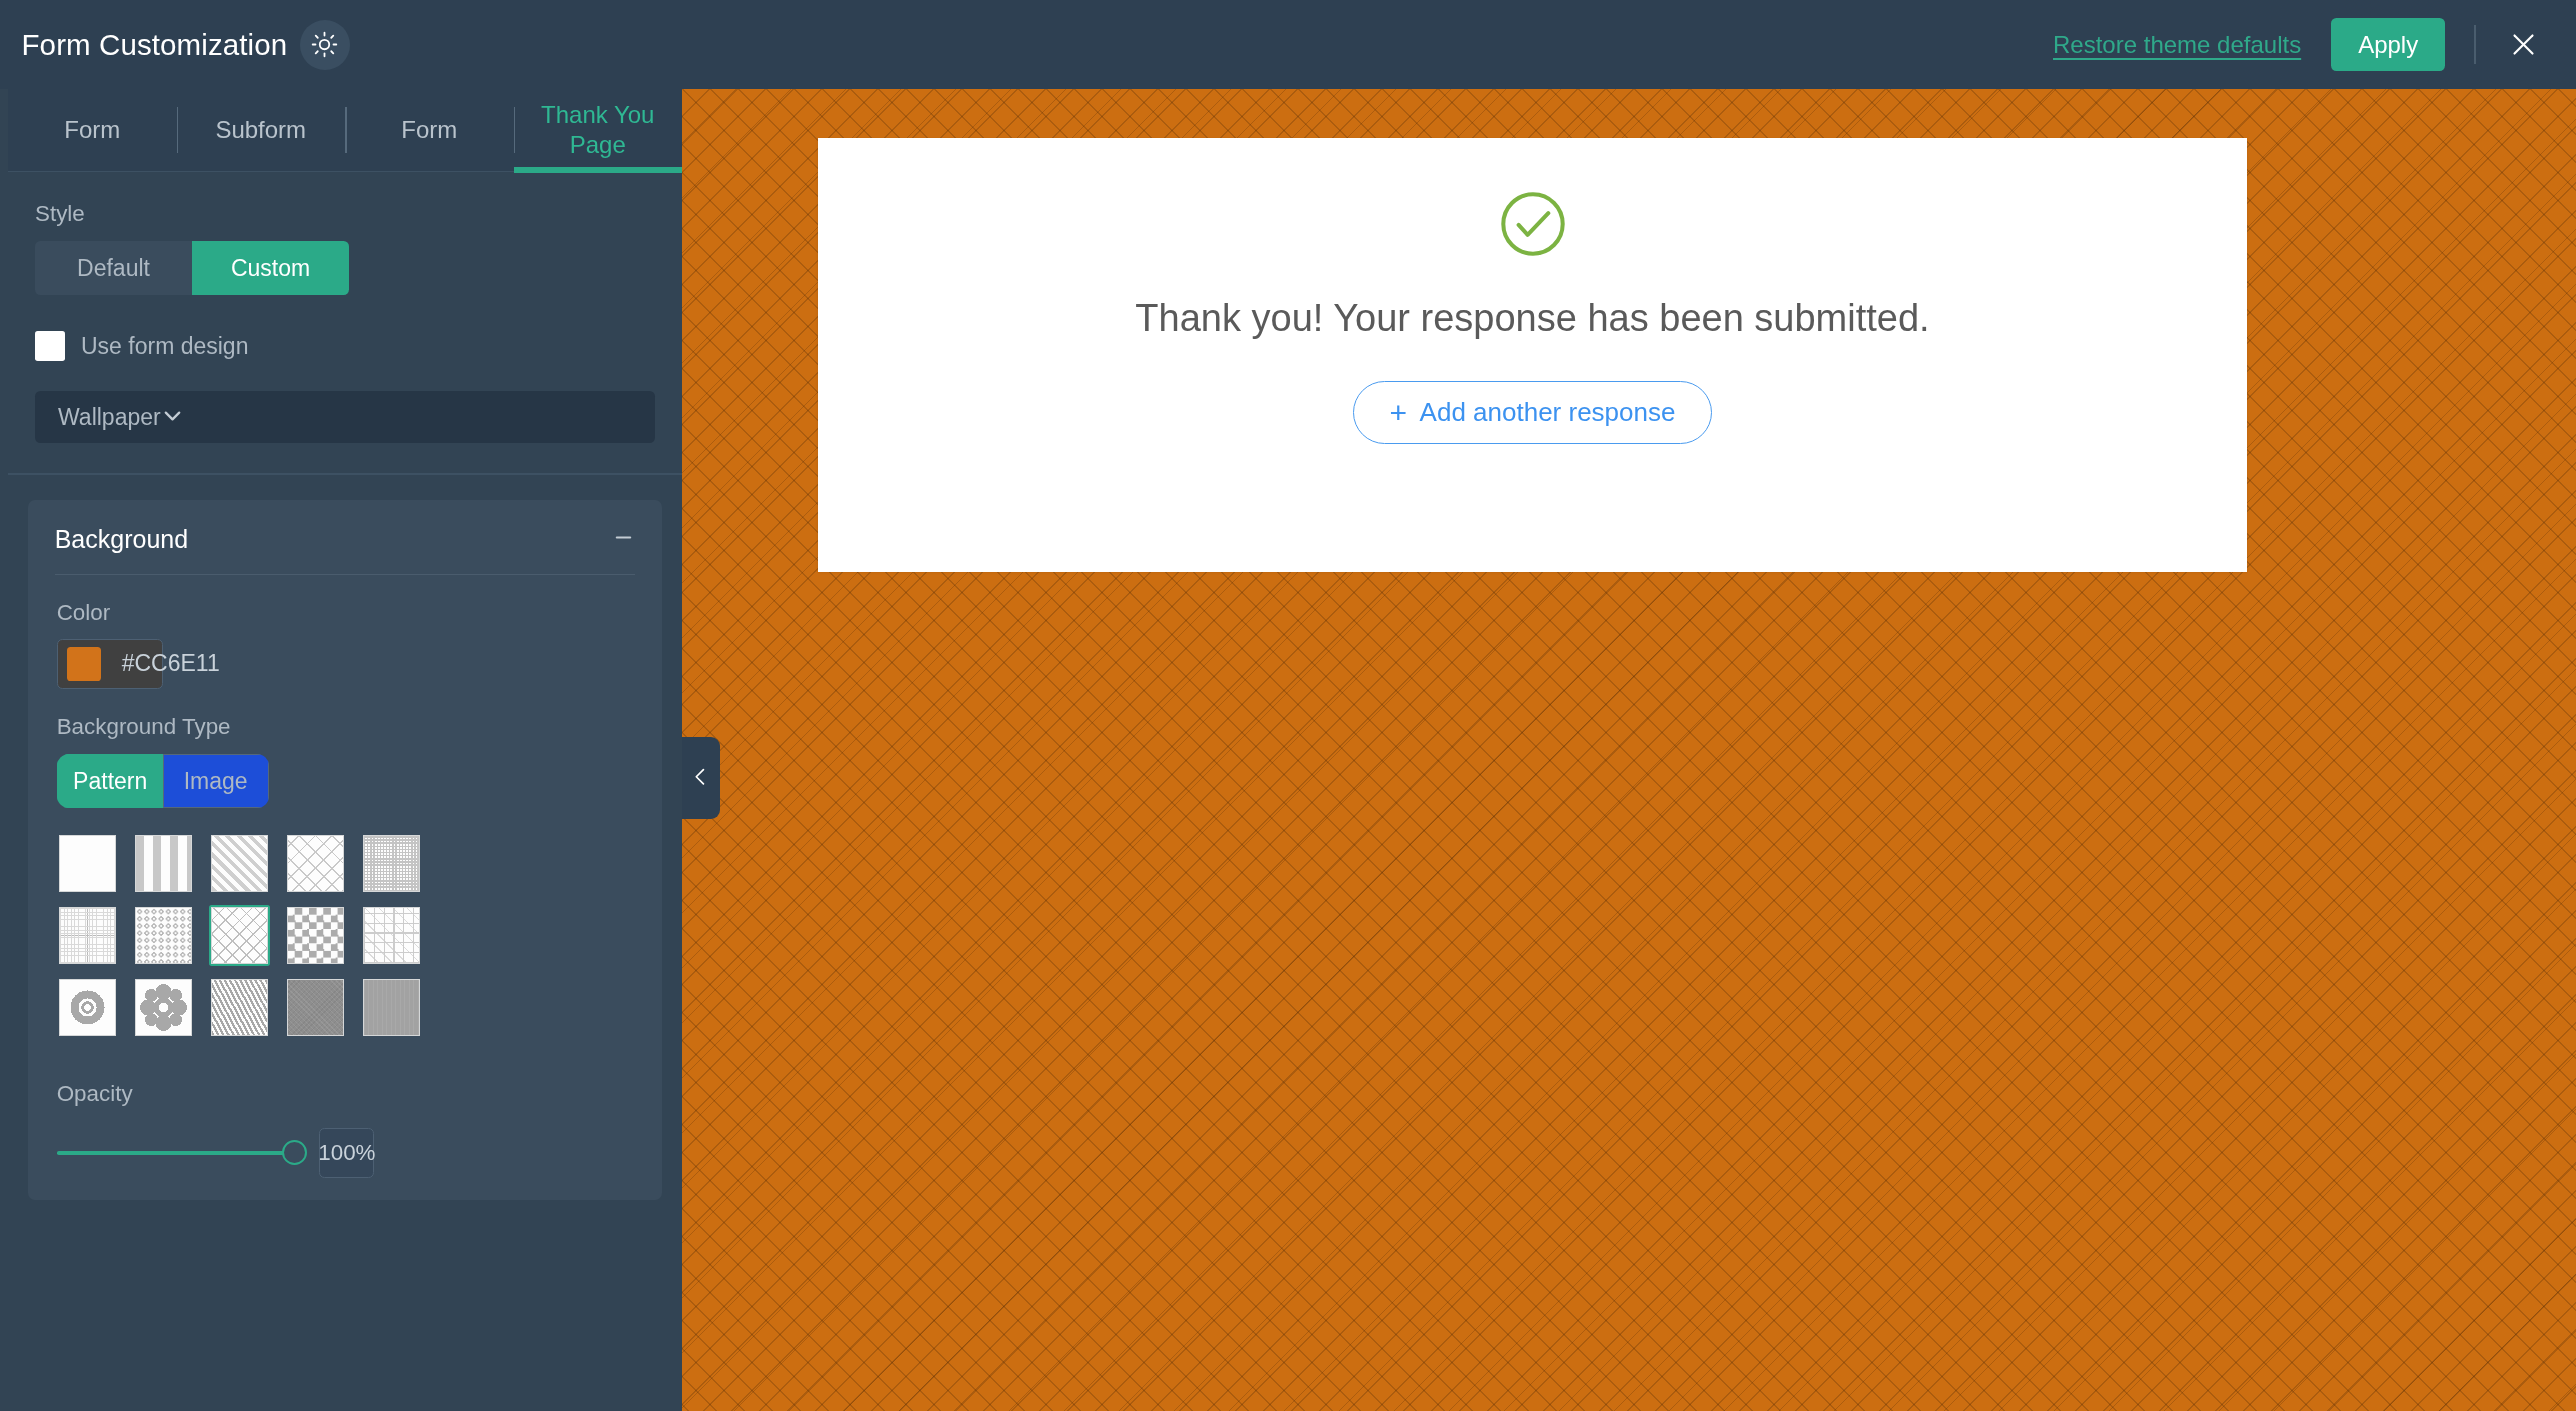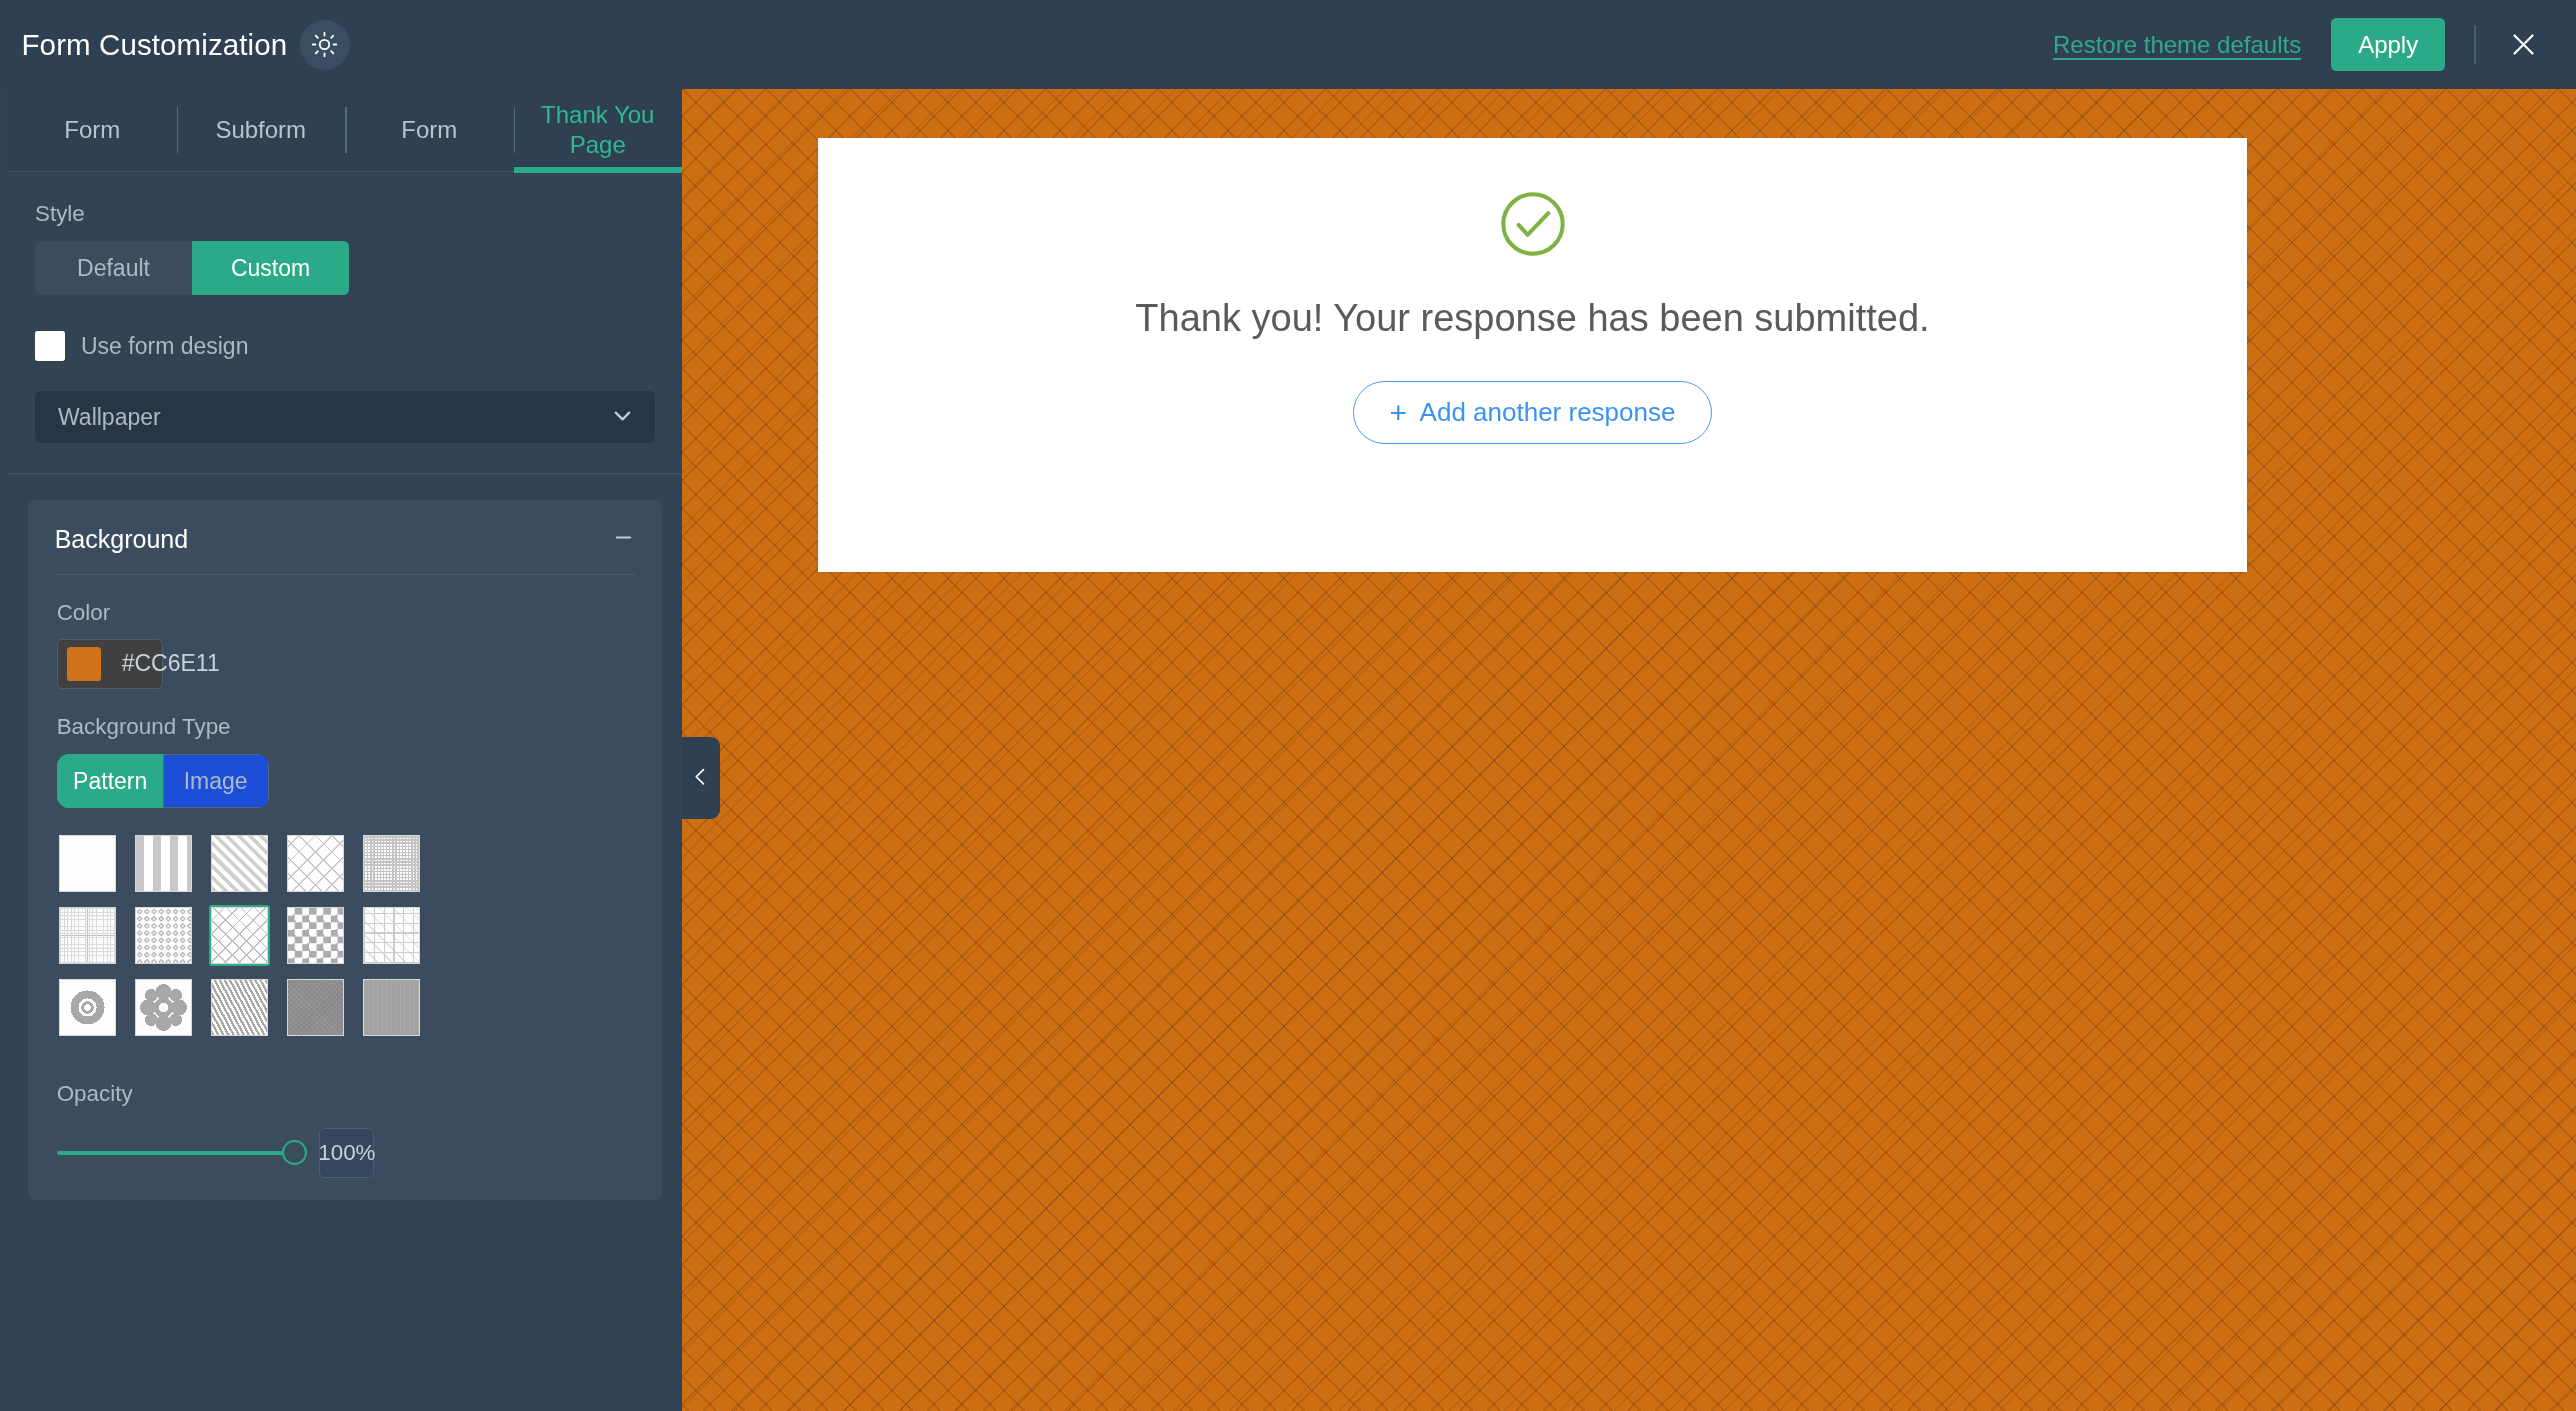--- a/index.html
+++ b/index.html
@@ -113,21 +113,21 @@
   }
   .cbox {
     width: 30px; height: 30px; background: #FFFFFF;
     border-radius: 2.7px; flex: 0 0 30px;
   }
   .checkrow-label { color: #AEB9C3; font-size: 23px; }
 
   .dropdown {
     margin: 30px 27px 0 27px; height: 52px;
     background: #263646; border-radius: 5.4px;
-    display: flex; align-items: center; justify-content: space-between;
+    display: flex; align-items: center; 
     padding: 0 21.5px 0 23px; cursor: pointer;
   }
   .dropdown-label { color: #AEB9C3; font-size: 23px; }
 
   .panel-divider { height: 1.8px; background: #3D5163; margin: 30px 0 0 0; }
 
   .card {
     margin: 25px 19.7px 0 19.7px;
     background: #3A4C5D; border-radius: 7.2px;
     padding: 0 0 21.5px 0;

